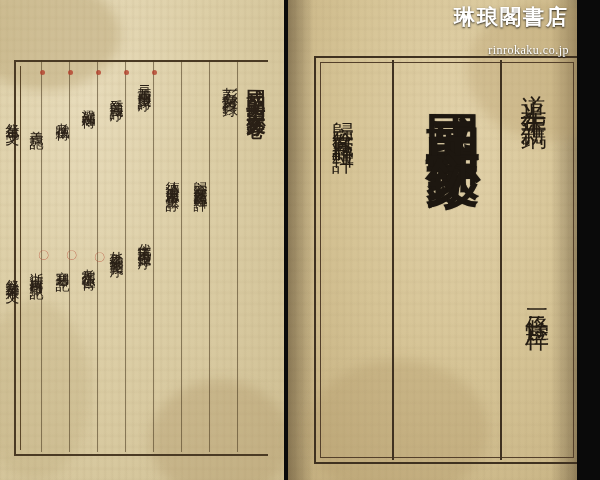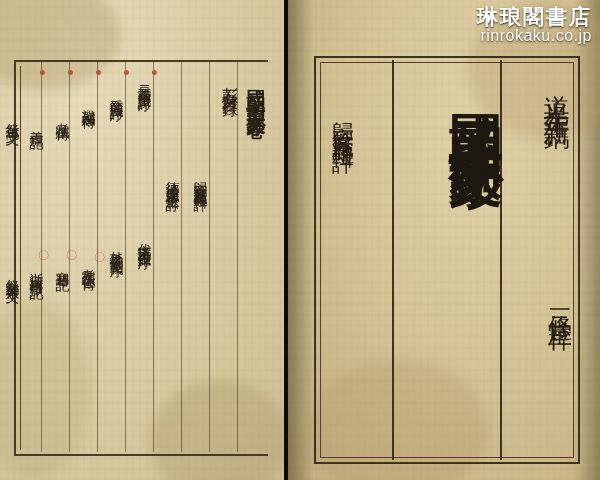--- a/index.html
+++ b/index.html
@@ -125,21 +125,21 @@
     left: 18px;
     bottom: 6px;
     writing-mode: vertical-rl;
     text-orientation: upright;
     font-size: 11px;
     color: #3a2d1c;
   }
 
   
   .panel-right {
-    width: 312px;
+    width: 289px;
     height: 480px;
     background:
       radial-gradient(ellipse at 60% 30%, #e3d3ab 0%, #d6c496 48%, #c3ae7e 100%);
   }
   .edge-dark {
     position: absolute;
     top: 0; bottom: 0; width: 26px;
     left: 0;
     background: linear-gradient(90deg, rgba(60,45,25,0.45), rgba(60,45,25,0));
     pointer-events: none;
@@ -207,23 +207,24 @@
     text-shadow: 0 1px 2px rgba(0,0,0,0.8);
     line-height: 1.05;
   }
   .shopmark .cn {
     font-family: "DejaVu Serif", serif;
     font-size: 21px;
     font-weight: bold;
     letter-spacing: 2px;
   }
   .shopmark .url {
-    font-family: Liberation Sans, sans-serif;
-    font-size: 16px;
+    font-family: Liberation Serif, serif;
+    font-size: 12px;
     letter-spacing: 0.5px;
+    margin-top: 16px;
   }
 </style>
 </head>
 <body>
 
 <div class="stage">
 
   <div class="panel panel-left">
     <div class="paper-grain"></div>
     <div class="stain" style="left:-30px;top:-20px;width:150px;height:110px;background:rgba(170,145,95,0.35);"></div>

